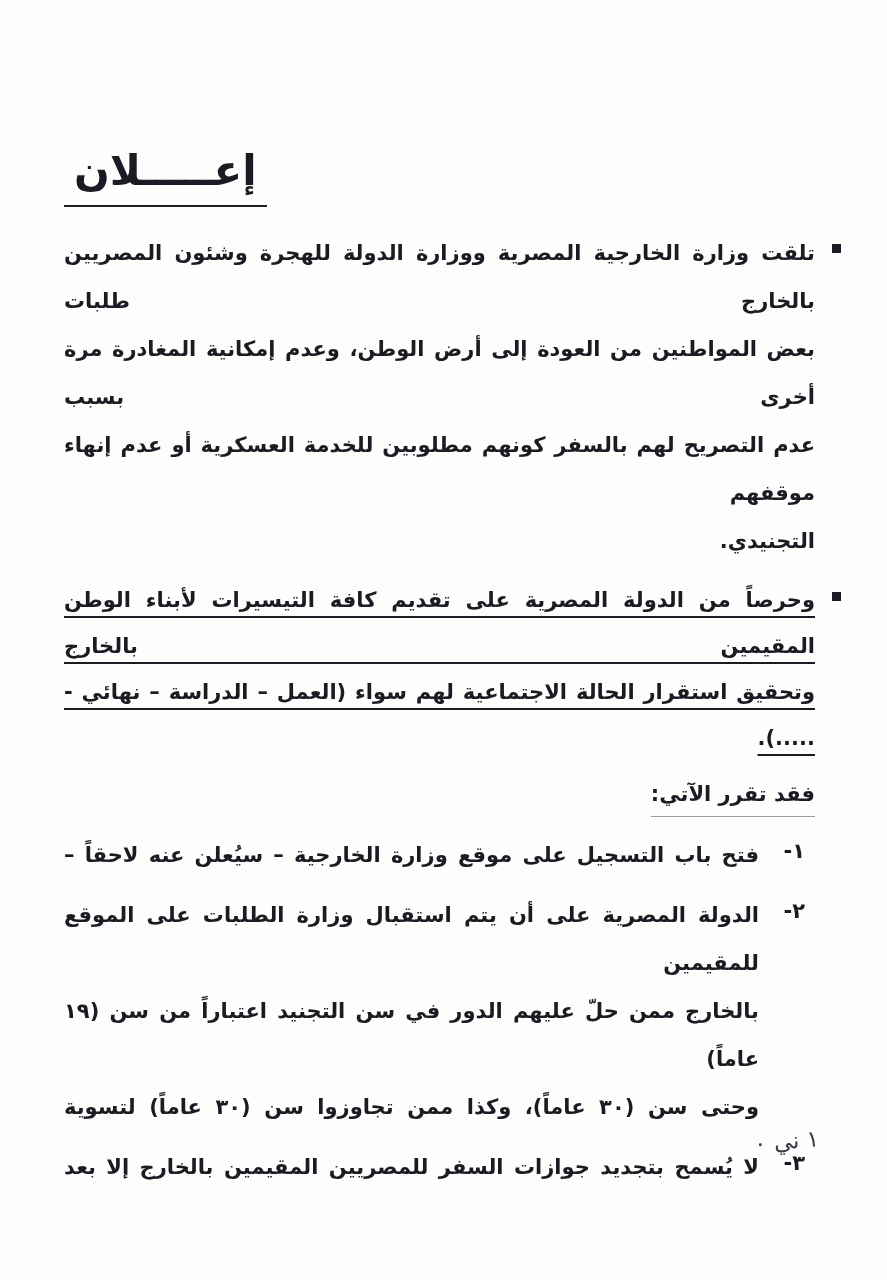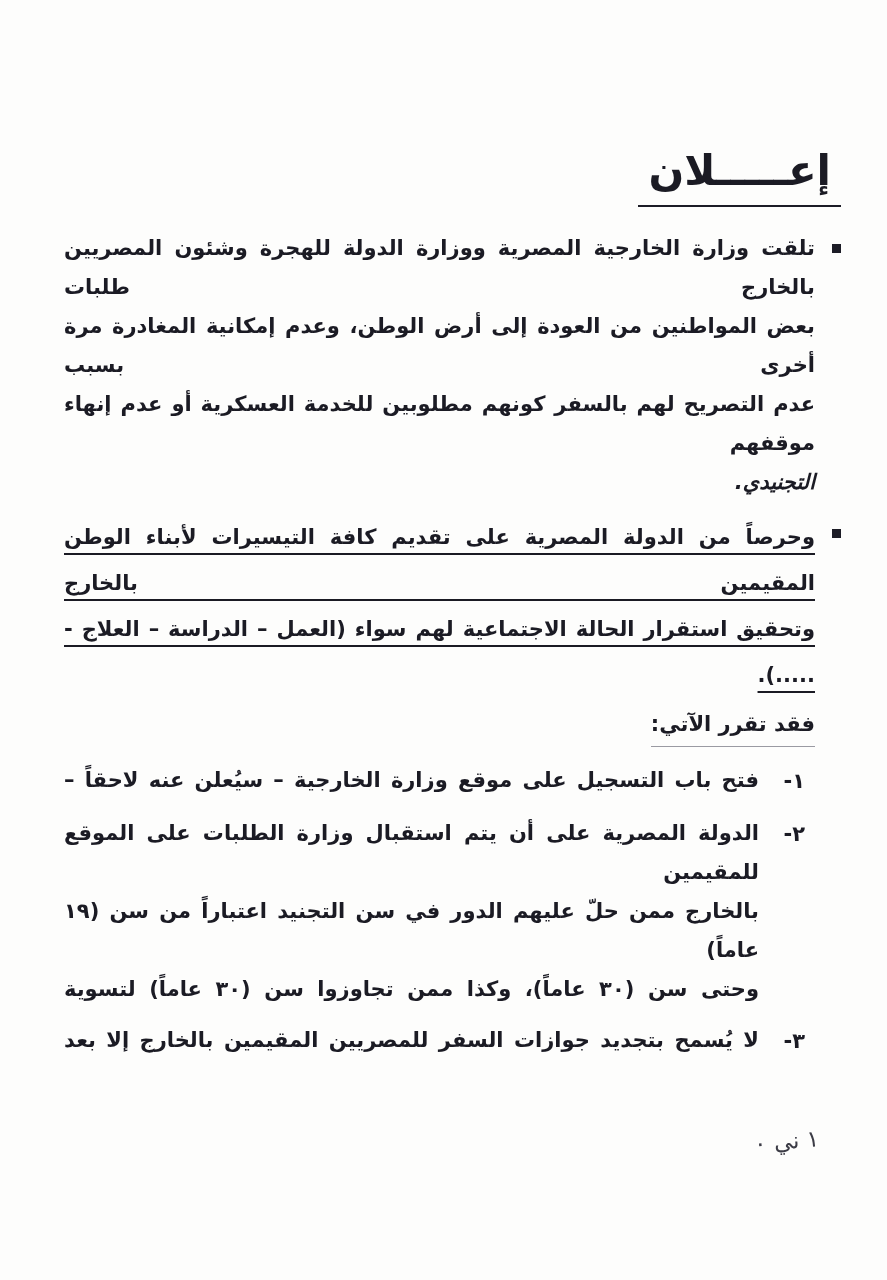--- a/index.html
+++ b/index.html
@@ -10,53 +10,53 @@
     background:#fdfdfc;
     direction:rtl;
     font-family:"DejaVu Sans",sans-serif;
     font-weight:bold;
     color:#1b1b24;
     overflow:hidden;
     box-sizing:border-box;
   }
   .inner{padding:146px 46px 0 64px;}
 
-  .title-wrap{text-align:right;margin-bottom:22px;}
+  .title-wrap{text-align:left;margin-bottom:22px;}
   .doc-title{
     display:inline-block;
     font-size:42px;
     padding:0 10px 10px 10px;
     border-bottom:2px solid #1c1c26;
   }
 
   .bullet-p{
     display:grid;
     grid-template-columns:26px 1fr;
     margin-bottom:12px;
   }
   .sq-bullet{
     width:9px;height:9px;
     background:#1c1c26;
     margin-top:15px;
   }
   .line{
     font-size:21px;
-    line-height:39px;
+    line-height:48px;
     text-align:justify;
     text-align-last:justify;
   }
-  .line.last{text-align-last:right;font-style:italic;}
+  .line.last{text-align-last:right;}
   .underlined .line{
     text-decoration:underline;
     text-decoration-thickness:1.5px;
     text-underline-offset:9px;
     line-height:46px;
   }
   .intro-line{
-    margin-top:9px;
+    margin-top:16px;
     font-size:21px;
     line-height:34px;
   }
   .intro-text{
     display:inline-block;
     border-bottom:1px solid #9a9aa2;
     padding-bottom:5px;
   }
 
   .olist{margin:14px 36px 0 0;}
@@ -97,21 +97,21 @@
         <div class="line">بعض المواطنين من العودة إلى أرض الوطن، وعدم إمكانية المغادرة مرة أخرى بسبب</div>
         <div class="line">عدم التصريح لهم بالسفر كونهم مطلوبين للخدمة العسكرية أو عدم إنهاء موقفهم</div>
         <div class="line last">التجنيدي.</div>
       </div>
     </div>
 
     <div class="bullet-p underlined">
       <span class="sq-bullet"></span>
       <div class="blines">
         <div class="line">وحرصاً من الدولة المصرية على تقديم كافة التيسيرات لأبناء الوطن المقيمين بالخارج</div>
-        <div class="line">وتحقيق استقرار الحالة الاجتماعية لهم سواء (العمل – الدراسة – العلاج - .....).</div>
+        <div class="line">وتحقيق استقرار الحالة الاجتماعية لهم سواء (العمل – الدراسة – نهائي - .....).</div>
         <div class="intro-line">
           <span class="intro-text">فقد تقرر الآتي:</span>
         </div>
       </div>
     </div>
 
     <div class="olist">
 
       <div class="oitem">
         <span class="marker">١-</span>

